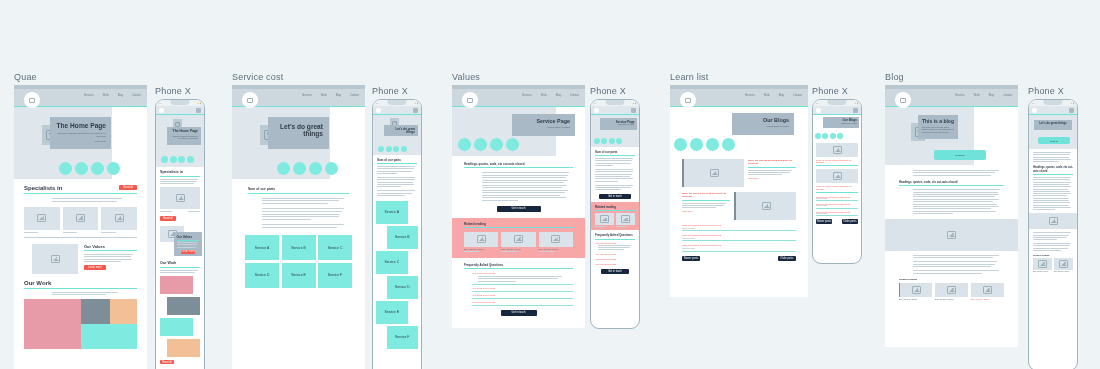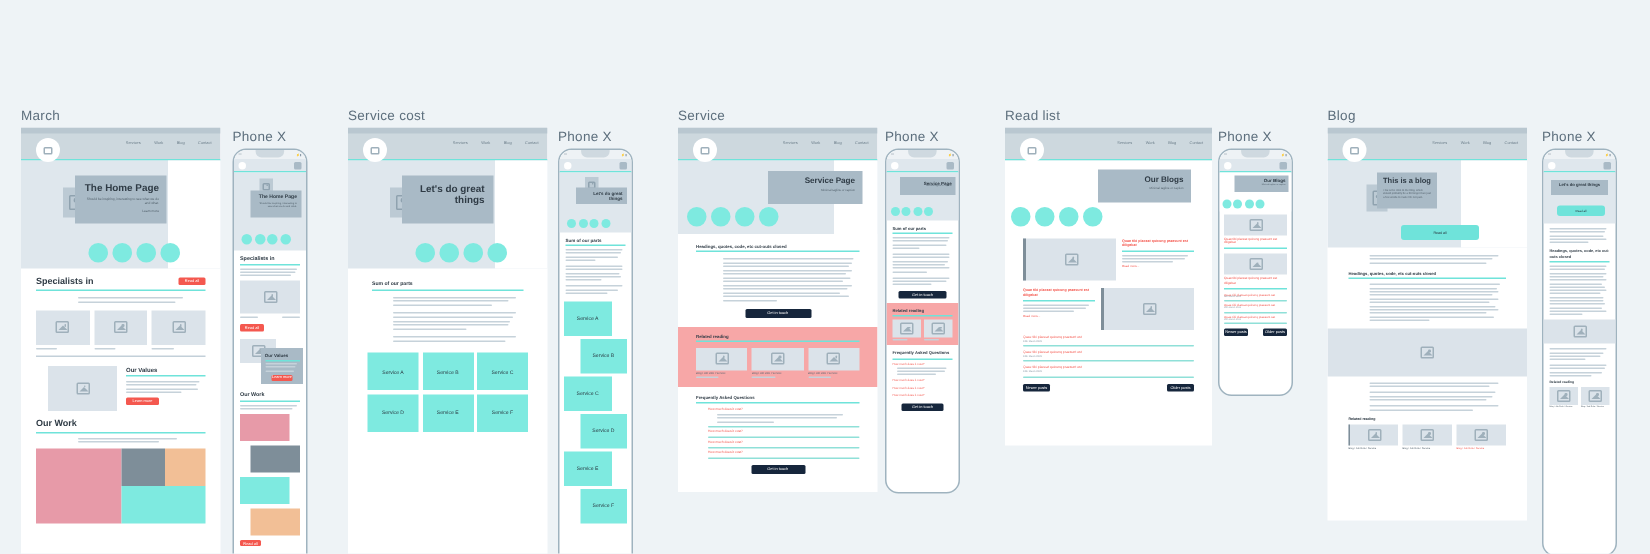--- a/index.html
+++ b/index.html
@@ -128,21 +128,21 @@
   }
   .burger { width: 5px; height: 5px; background: #a9bac6; border-radius: 1px; }
   .phone-rule { height: 1px; background: #6fe3da; }
 </style>
 </head>
 <body>
 
 <div class="board">
 
   <div class="frame" style="left:14px;top:72px;">
-    <div class="frame-label">March</div>
+    <div class="frame-label">Quae</div>
     <div class="desk" style="width:133px;height:289px;">
       <div class="nav">
         <div class="nav-top"></div>
         <div class="nav-links">
           <span>Services</span>
           <span>Work</span>
           <span>Blog</span>
           <span>Contact</span>
         </div>
         <div class="nav-rule" style="position:absolute;bottom:0;left:0;right:0;"></div>
@@ -422,21 +422,21 @@
         <div class="svc" style="height:23px;width:75%;margin:0 0 2px auto;">Service B</div>
         <div class="svc" style="height:23px;width:75%;margin-bottom:2px;">Service C</div>
         <div class="svc" style="height:23px;width:75%;margin:0 0 2px auto;">Service D</div>
         <div class="svc" style="height:23px;width:75%;margin-bottom:2px;">Service E</div>
         <div class="svc" style="height:23px;width:75%;margin:0 0 2px auto;">Service F</div>
       </div>
     </div>
   </div>
 
   <div class="frame" style="left:452px;">
-    <div class="frame-label">Service</div>
+    <div class="frame-label">Values</div>
     <div class="desk" style="width:133px;height:243px;">
       <div class="nav">
         <div class="nav-top"></div>
         <div class="nav-links">
           <span>Services</span>
           <span>Work</span>
           <span>Blog</span>
           <span>Contact</span>
         </div>
         <div class="nav-rule" style="position:absolute;bottom:0;left:0;right:0;"></div>
@@ -618,21 +618,21 @@
           <div style="margin-top:3px;">
               <div style="font-size:2px;color:#f4584f;">How much does it cost?</div>
             </div>
         </div>
         <div class="btn-dark" style="width:28px;height:5px;margin:4px auto 0;">Get in touch</div>
       </div>
     </div>
   </div>
 
   <div class="frame" style="left:670px;">
-    <div class="frame-label">Read list</div>
+    <div class="frame-label">Learn list</div>
     <div class="desk" style="width:138px;height:212px;">
       <div class="nav">
         <div class="nav-top"></div>
         <div class="nav-links">
           <span>Services</span>
           <span>Work</span>
           <span>Blog</span>
           <span>Contact</span>
         </div>
         <div class="nav-rule" style="position:absolute;bottom:0;left:0;right:0;"></div>

